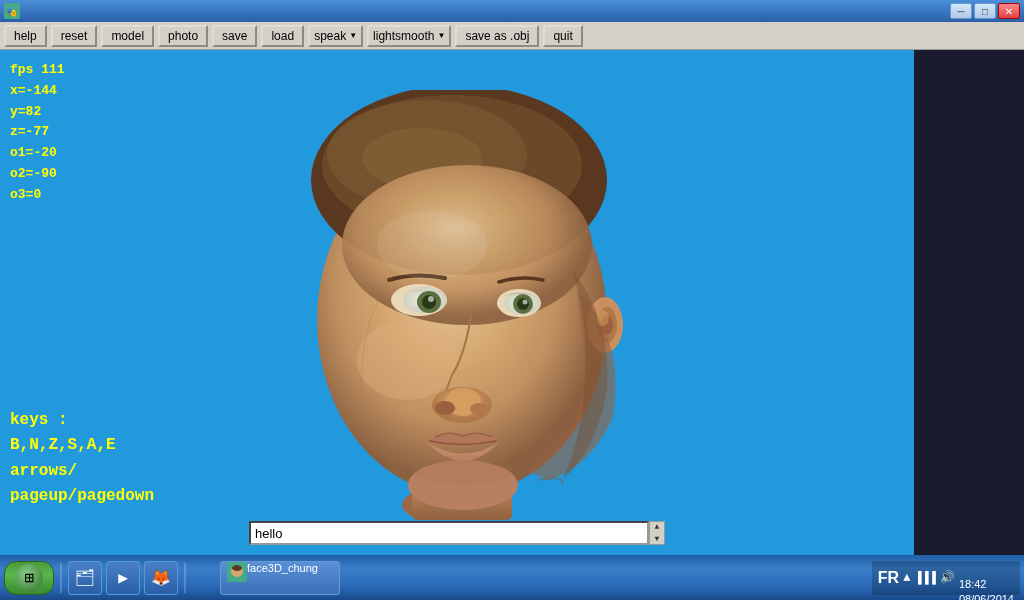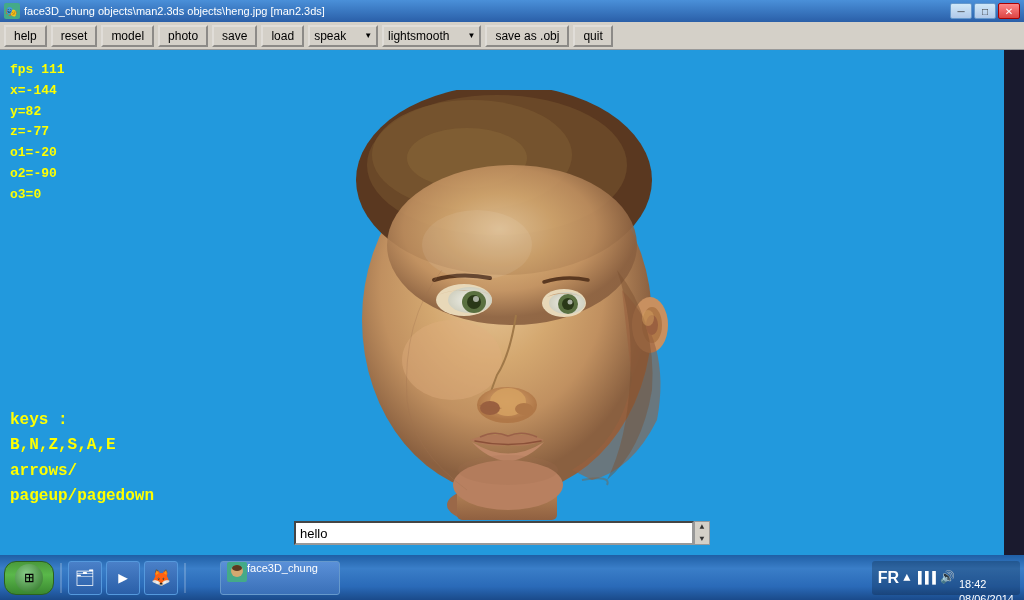--- a/index.html
+++ b/index.html
@@ -49,27 +49,27 @@
       display: flex; align-items: center;
     }
     .menu-btn-dropdown {
       height: 22px;
       padding: 0 4px;
       background: #d4d0c8;
       border: 2px outset #e0ddd8;
       cursor: pointer;
       font-size: 12px;
       font-family: Tahoma, sans-serif;
-      display: flex; align-items: center; gap: 18px;
+      display: flex; align-items: center; gap: 3px;
     }
     .dropdown-arrow { font-size: 8px; }
 
     
     .viewport {
-      width: 1004px;
+      width: 914px;
       height: 505px;
       background: #2299dd;
       position: relative;
       overflow: hidden;
     }
 
     
     .stats {
       position: absolute;
       top: 10px;
@@ -236,21 +236,20 @@
 
     
     .face-svg { position: absolute; top: 0; left: 0; }
   </style>
 </head>
 <body>
 
 <div class="title-bar">
   <div class="title-bar-left">
     <div class="title-bar-icon">🎭</div>
-    <span>face3D_chung    objects\man2.3ds    objects\heng.jpg  [man2.3ds]</span>
   </div>
   <div class="title-bar-controls">
     <div class="tb-btn">─</div>
     <div class="tb-btn">□</div>
     <div class="tb-btn close">✕</div>
   </div>
 </div>
 
 <div class="menu-bar">
   <button class="menu-btn">help</button>

